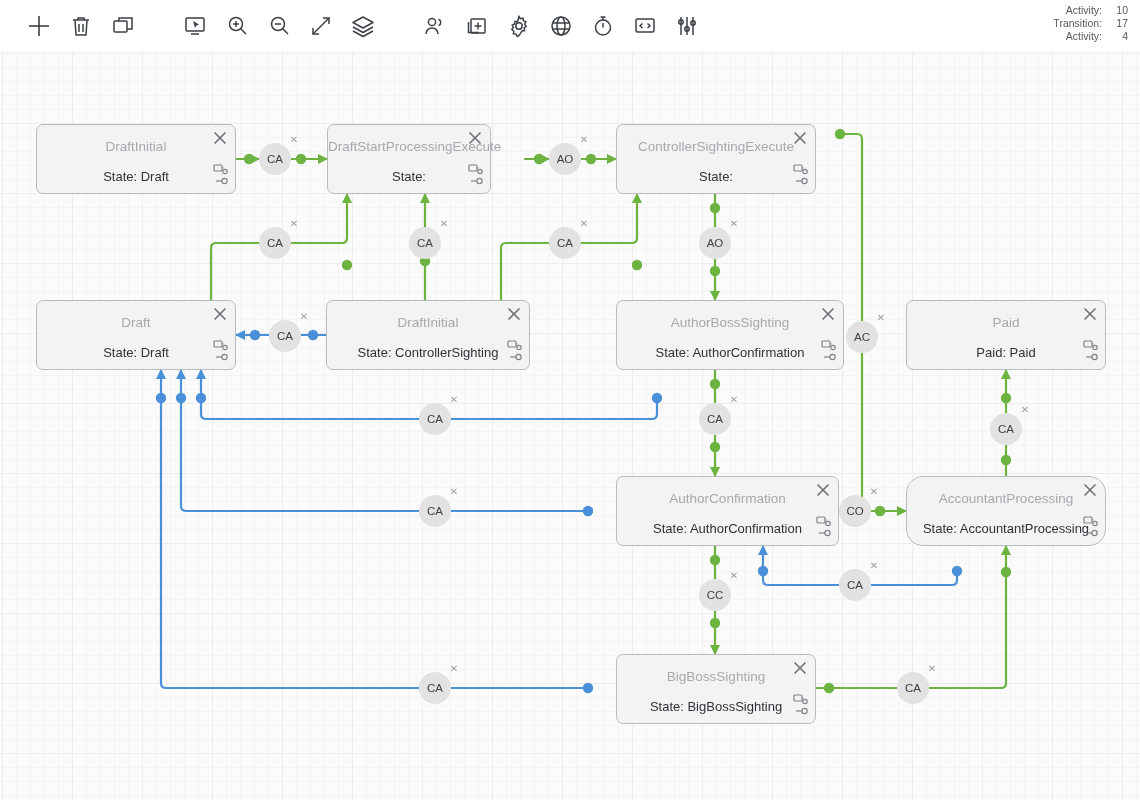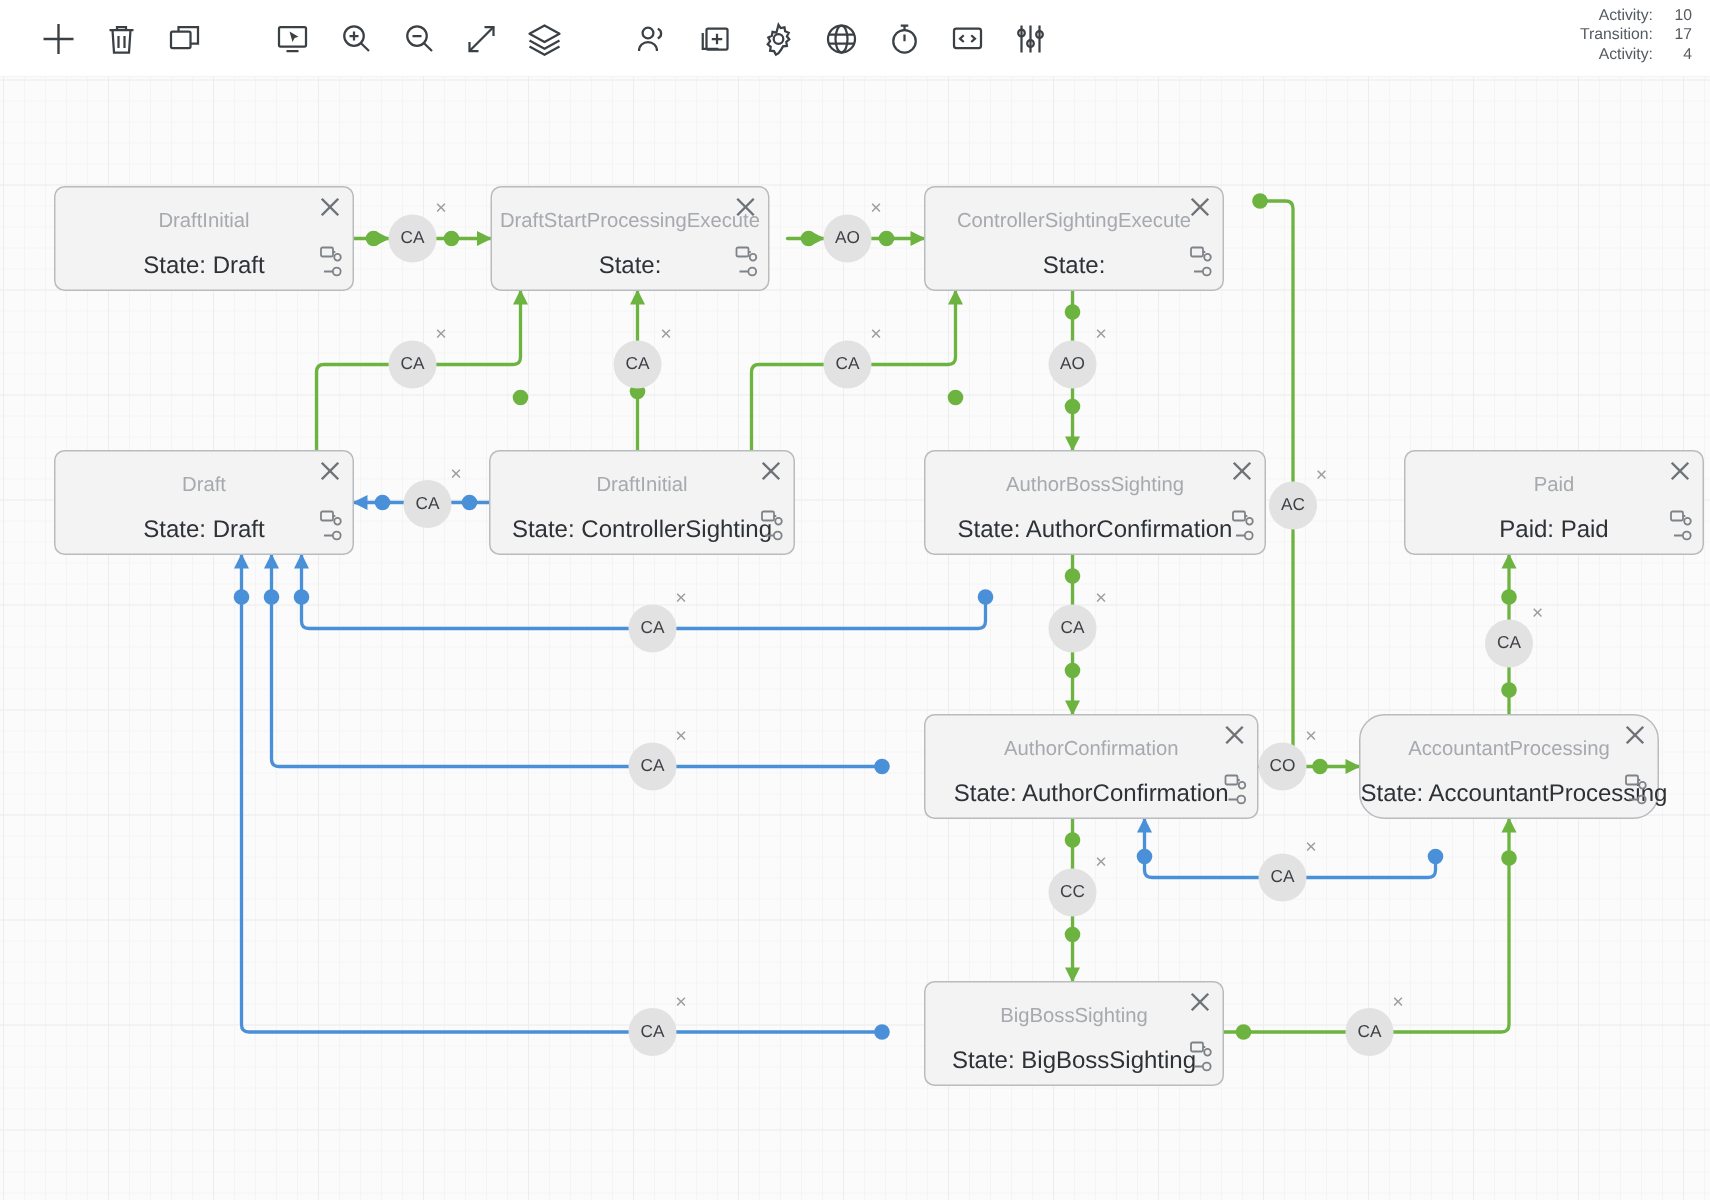--- a/index.html
+++ b/index.html
@@ -59,21 +59,21 @@
     border-radius:7px;
     cursor:move;
   }
   .node-title {
     position:absolute; left:0; right:0; top:14px;
     text-align:center; font-size:13.5px; color:#a6a9ad;
     white-space:nowrap; overflow:visible;
   }
   .node-state {
     position:absolute; left:0; right:0; top:44px;
-    text-align:center; font-size:16px; color:#2e3236;
+    text-align:center; font-size:13px; color:#2e3236;
     white-space:nowrap;
   }
   .node-close {
     position:absolute; right:6px; top:4px;
     width:18px; height:18px; cursor:pointer; color:#6e7276;
   }
   .node-ports { position:absolute; right:5px; bottom:6px; width:18px; height:24px; color:#7f8387; }
 
   
   .trans {
@@ -337,21 +337,21 @@
               <line x1="14.5" y1="3.5" x2="3.5" y2="14.5"></line>
             </svg></div>
           <div class="node-ports"><svg width="18" height="24" viewBox="0 0 18 24" fill="none" stroke="currentColor" stroke-width="1.2">
               <rect x="2" y="2" width="8" height="6" rx="1"></rect>
               <circle cx="13" cy="8.5" r="2.2"></circle>
               <path d="M10 5h1.5"></path>
               <circle cx="12.5" cy="18" r="2.6"></circle>
               <line x1="4" y1="18" x2="9.9" y2="18"></line>
             </svg></div>
         </div>
-        <div class="node" style="left: 327px; top: 73px; width: 186px; height: 70px;">
+        <div class="node" style="left: 327px; top: 73px; width: 164px; height: 70px;">
           <div class="node-title">DraftStartProcessingExecute</div>
           <div class="node-state">State:</div>
           <div class="node-close"><svg width="18" height="18" viewBox="0 0 18 18" fill="none" stroke="currentColor" stroke-width="1.6">
               <line x1="3.5" y1="3.5" x2="14.5" y2="14.5"></line>
               <line x1="14.5" y1="3.5" x2="3.5" y2="14.5"></line>
             </svg></div>
           <div class="node-ports"><svg width="18" height="24" viewBox="0 0 18 24" fill="none" stroke="currentColor" stroke-width="1.2">
               <rect x="2" y="2" width="8" height="6" rx="1"></rect>
               <circle cx="13" cy="8.5" r="2.2"></circle>
               <path d="M10 5h1.5"></path>
@@ -412,21 +412,21 @@
               <line x1="14.5" y1="3.5" x2="3.5" y2="14.5"></line>
             </svg></div>
           <div class="node-ports"><svg width="18" height="24" viewBox="0 0 18 24" fill="none" stroke="currentColor" stroke-width="1.2">
               <rect x="2" y="2" width="8" height="6" rx="1"></rect>
               <circle cx="13" cy="8.5" r="2.2"></circle>
               <path d="M10 5h1.5"></path>
               <circle cx="12.5" cy="18" r="2.6"></circle>
               <line x1="4" y1="18" x2="9.9" y2="18"></line>
             </svg></div>
         </div>
-        <div class="node" style="left: 906px; top: 249px; width: 200px; height: 70px; margin-left: 30px;">
+        <div class="node" style="left: 906px; top: 249px; width: 200px; height: 70px;">
           <div class="node-title">Paid</div>
           <div class="node-state">Paid: Paid</div>
           <div class="node-close"><svg width="18" height="18" viewBox="0 0 18 18" fill="none" stroke="currentColor" stroke-width="1.6">
               <line x1="3.5" y1="3.5" x2="14.5" y2="14.5"></line>
               <line x1="14.5" y1="3.5" x2="3.5" y2="14.5"></line>
             </svg></div>
           <div class="node-ports"><svg width="18" height="24" viewBox="0 0 18 24" fill="none" stroke="currentColor" stroke-width="1.2">
               <rect x="2" y="2" width="8" height="6" rx="1"></rect>
               <circle cx="13" cy="8.5" r="2.2"></circle>
               <path d="M10 5h1.5"></path>

